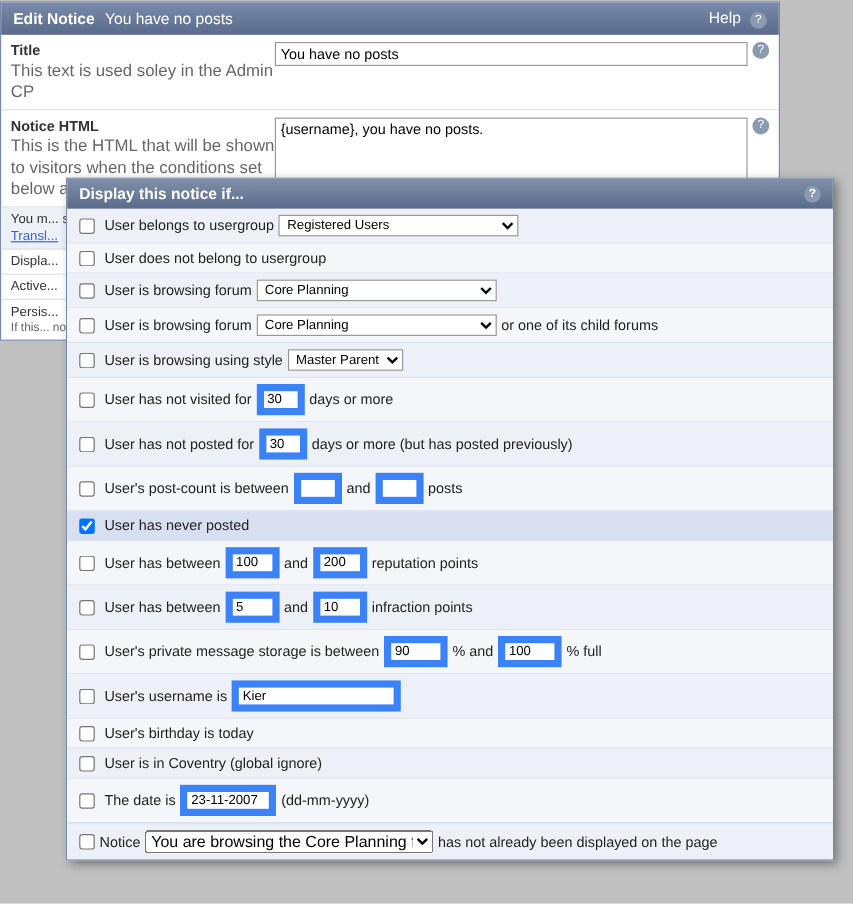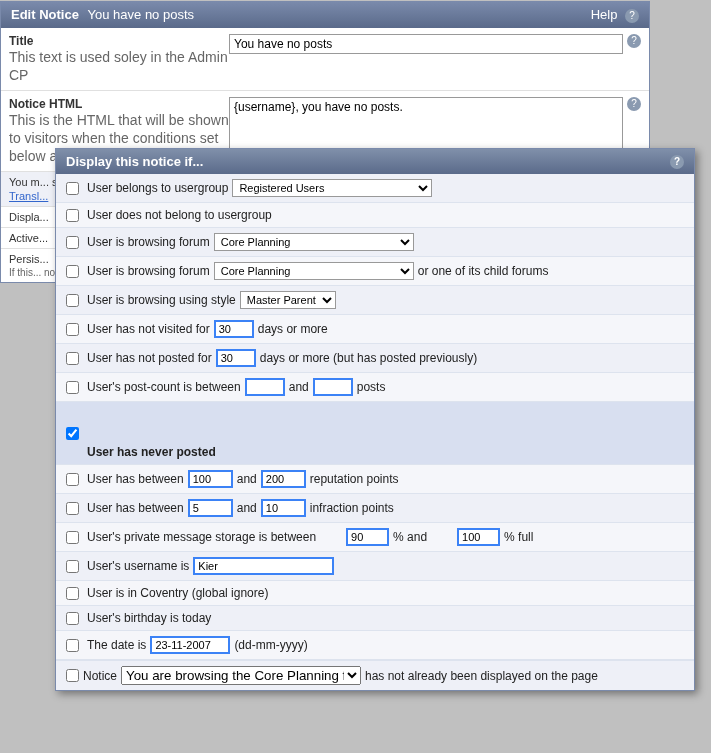--- a/index.html
+++ b/index.html
@@ -149,21 +149,21 @@
       flex-shrink: 0;
     }
     .condition-row select {
       border: 1px solid #999;
       background: #fff;
       padding: 1px 2px;
       font-size: 11px;
       font-family: Arial;
     }
     .condition-row input[type=text] {
-      border: 2px solid #3b82f6;
+      border: 6px solid #3b82f6;
       padding: 1px 3px;
       font-size: 11px;
       font-family: Arial;
     }
     .cond-text {
       font-size: 12px;
       color: #222;
     }
 
     .cond-wide-select {
@@ -172,33 +172,31 @@
     .cond-medium-input {
       width: 40px;
     }
     .cond-name-input {
       width: 141px;
     }
     .cond-date-input {
       width: 80px;
     }
     .cond-pct-input {
-      width: 43px;
-      margin-left: 26px;
+      width: 53px;
     }
     .cond-rep-input {
       width: 45px;
     }
     .cond-notice-select {
       width: 240px;
     }
 
     .bold-label {
-      font-weight: bold;
-      margin-top: 38px;
+      font-weight: normal;
     }
 
     .modal-footer-row {
       display: flex;
       align-items: center;
       padding: 5px 10px;
       background: #eef0f7;
       border-top: 1px solid #dde3ee;
       flex-wrap: wrap;
       gap: 4px;
@@ -373,26 +371,26 @@
     </div>
 
     <div class="condition-row">
       <input type="checkbox" style="">
       <span class="cond-text">User's username is</span>
       <input type="text" class="cond-name-input" value="Kier" style="">
     </div>
 
     <div class="condition-row">
       <input type="checkbox" style="">
+      <span class="cond-text">User's birthday is today</span>
+    </div>
+
+    <div class="condition-row">
+      <input type="checkbox" style="">
       <span class="cond-text">User is in Coventry (global ignore)</span>
-    </div>
-
-    <div class="condition-row">
-      <input type="checkbox" style="">
-      <span class="cond-text">User's birthday is today</span>
     </div>
 
     <div class="condition-row">
       <input type="checkbox" style="">
       <span class="cond-text">The date is</span>
       <input type="text" class="cond-date-input" value="23-11-2007" style="">
       <span class="cond-text">(dd-mm-yyyy)</span>
     </div>
 
     <div class="modal-footer-row">

